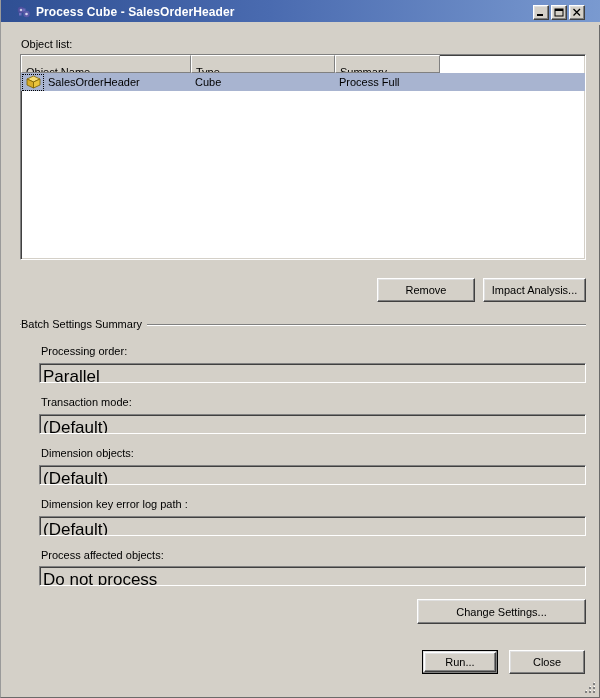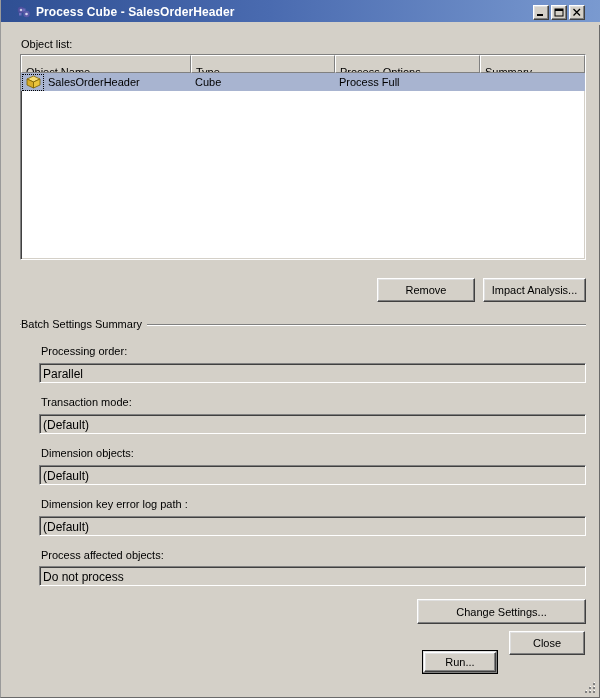--- a/index.html
+++ b/index.html
@@ -216,21 +216,21 @@
   .field {
     position: absolute;
     left: 38px;
     width: 547px;
     height: 20px;
     background: #d4d0c8;
     border: 1px solid;
     border-color: #808080 #ffffff #ffffff #808080;
     box-shadow: inset 1px 1px 0 #404040, inset -1px -1px 0 #d4d0c8;
     box-sizing: border-box;
-    font-size: 12px;
+    font-size: 17px;
     padding: 3px 0 0 3px;
     white-space: nowrap;
     overflow: hidden;
     cursor: text;
   }
   .field-lbl {
     position: absolute;
     left: 40px;
     font-size: 11px;
     white-space: nowrap;
@@ -282,21 +282,20 @@
     </span>
   </div>
   <div class="title-sep"></div>
 
   <div class="lbl" style="left:20px; top:38px;">Object list:</div>
 
   <div class="listview">
     <div class="lv-header">
       <div class="lv-col" style="width:170px;">Object Name</div>
       <div class="lv-col" style="width:144px;">Type</div>
-      <div class="lv-col" style="width:145px;">Process Options</div>
       <div class="lv-col" style="width:105px;">Summary</div>
     </div>
     <div class="lv-body">
       <div class="lv-row">
         <div class="lv-cell" style="width:170px; padding-left:0;">
           <span class="cube-wrap">
             <svg width="15" height="14" viewBox="0 0 15 14">
               <polygon points="7.5,1 14,4 7.5,7 1,4" fill="#f4dc72" stroke="#7a6000" stroke-width="0.8"></polygon>
               <polygon points="1,4 7.5,7 7.5,13 1,10" fill="#d9ae2a" stroke="#7a6000" stroke-width="0.8"></polygon>
               <polygon points="14,4 14,10 7.5,13 7.5,7" fill="#eac53c" stroke="#7a6000" stroke-width="0.8"></polygon>
@@ -337,21 +336,21 @@
   <div class="field" style="top:566px;">Do not process</div>
 
   <div class="btn" style="left:416px; top:599px; width:169px; height:25px;align-items:center;">
     <span class="btn-label">Change Settings...</span>
   </div>
 
   <div class="btn default" style="left:421px; top:650px; width:76px; height:24px;">
     <span class="btn-inner"></span>
     <span class="btn-label">Run...</span>
   </div>
-  <div class="btn" style="left:508px; top:631px; width:76px; height:24px;">
+  <div class="btn" style="left:508px; top:650px; width:76px; height:24px;">
     <span class="btn-label">Close</span>
   </div>
 
   <span class="grip">
     <svg width="14" height="14" viewBox="0 0 14 14">
       <g fill="#808080">
         <rect x="10" y="2" width="2" height="2"></rect>
         <rect x="10" y="6" width="2" height="2"></rect>
           <rect x="6" y="6" width="2" height="2"></rect>
         <rect x="10" y="10" width="2" height="2"></rect>

